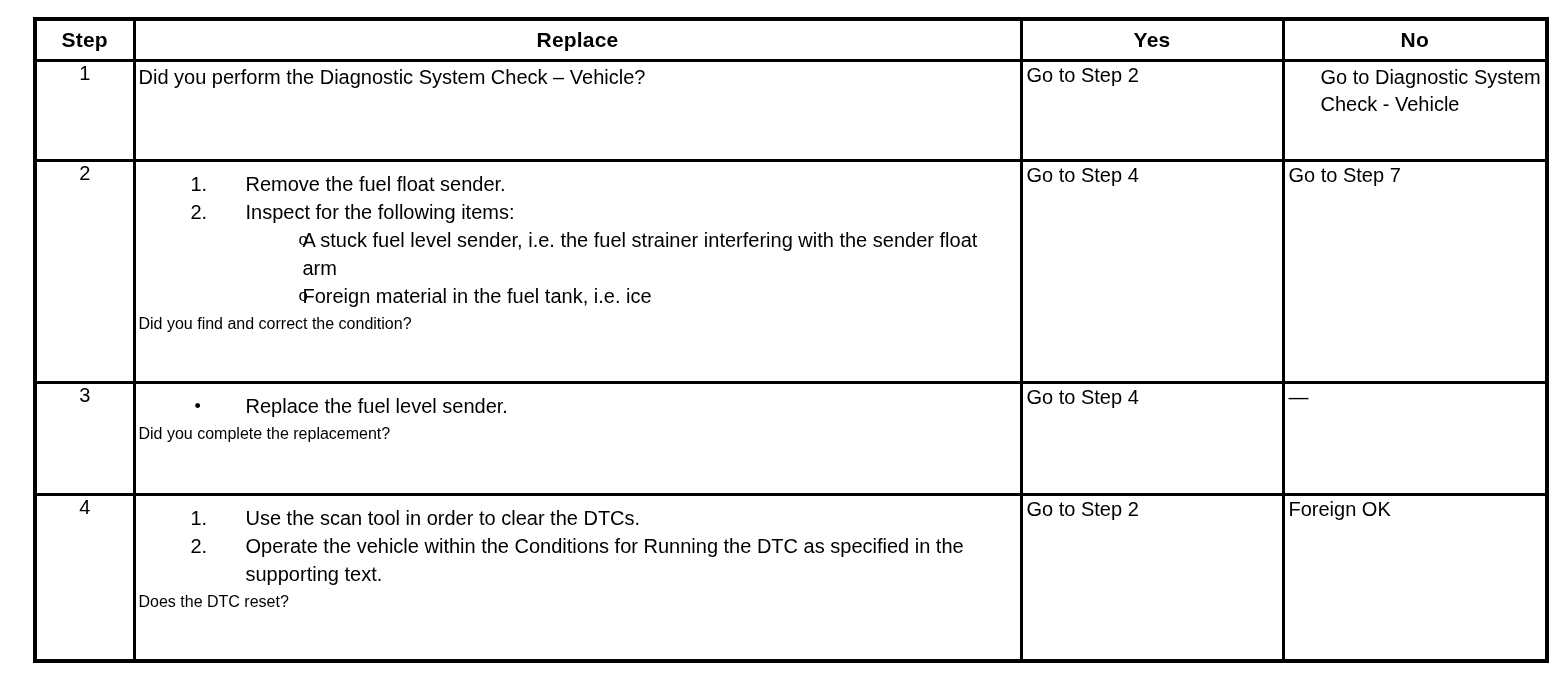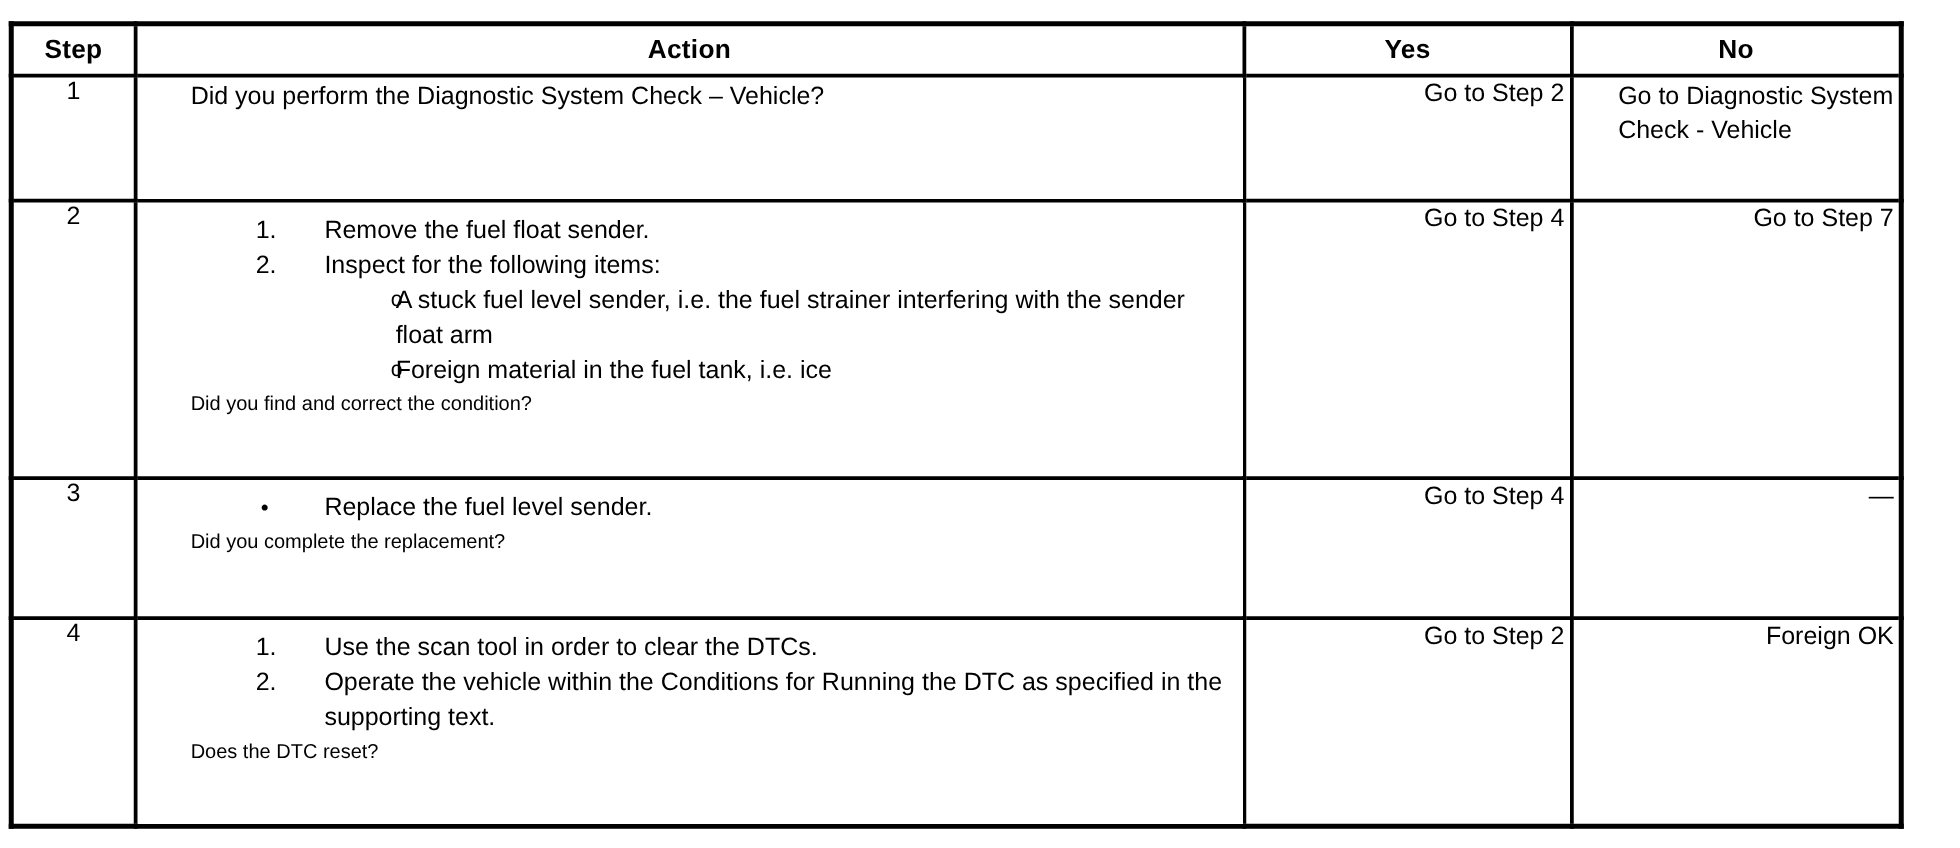--- a/index.html
+++ b/index.html
@@ -17,21 +17,21 @@
 
   .page {
     position: relative;
     width: 1568px;
     height: 678px;
     background: #ffffff;
   }
 
   table.diag-table {
     position: absolute;
-    left: 7px;
+    left: 33px;
     top: 17px;
     width: 1512px;
     border-collapse: collapse;
     table-layout: fixed;
     border: 4px solid #000000;
     background: #ffffff;
   }
 
   table.diag-table td,
   table.diag-table th {
@@ -70,21 +70,20 @@
     vertical-align: top;
     font-size: 20px;
     position: relative;
   }
   .action-inner {
     display: flex;
     flex-direction: column;
     height: 100%;
     box-sizing: border-box;
     padding: 2px 4px 6px 3px;
-    margin-left: 40px;
   }
   .action-lead {
     font-size: 20px;
     line-height: 27px;
   }
   .action-spacer { flex: 1 1 auto; min-height: 0; }
   .action-question {
     font-size: 16px;
     line-height: 27px;
   }
@@ -145,21 +144,21 @@
     position: absolute;
     left: 56px;
     top: 0;
     font-size: 18px;
     line-height: 28px;
   }
 
   
   td.answer-cell {
     vertical-align: bottom;
-    text-align: right;
+    text-align: left;
     font-size: 20px;
   }
   .answer-inner {
     padding: 0 4px 6px 4px;
     line-height: 27px;
   }
   td.answer-cell.topleft {
     vertical-align: top;
     text-align: left;
   }
@@ -184,21 +183,21 @@
     <colgroup>
       <col class="c-step">
       <col class="c-action">
       <col class="c-yes">
       <col class="c-no">
     </colgroup>
 
     <thead>
       <tr class="head-row">
         <th>Step</th>
-        <th>Action</th>
+        <th>Replace</th>
         <th>Yes</th>
         <th>No</th>
       </tr>
     </thead>
 
     <tbody>
 
       <tr class="r1">
         <td class="step-cell">1</td>
         <td class="action-cell">

